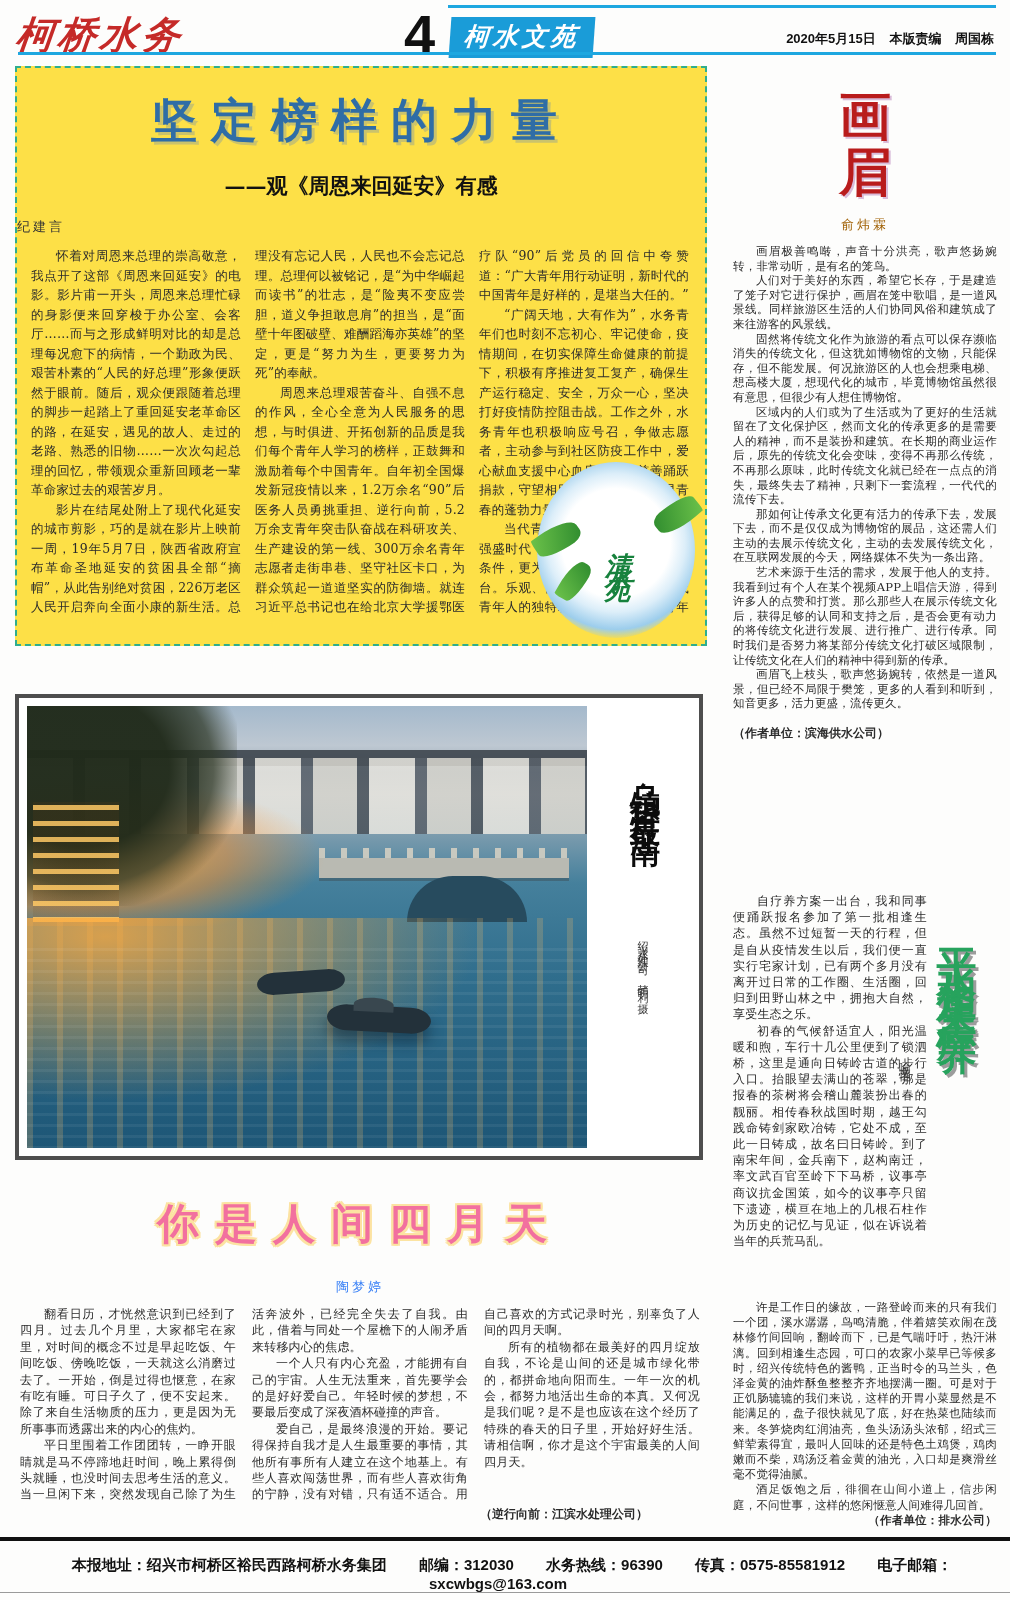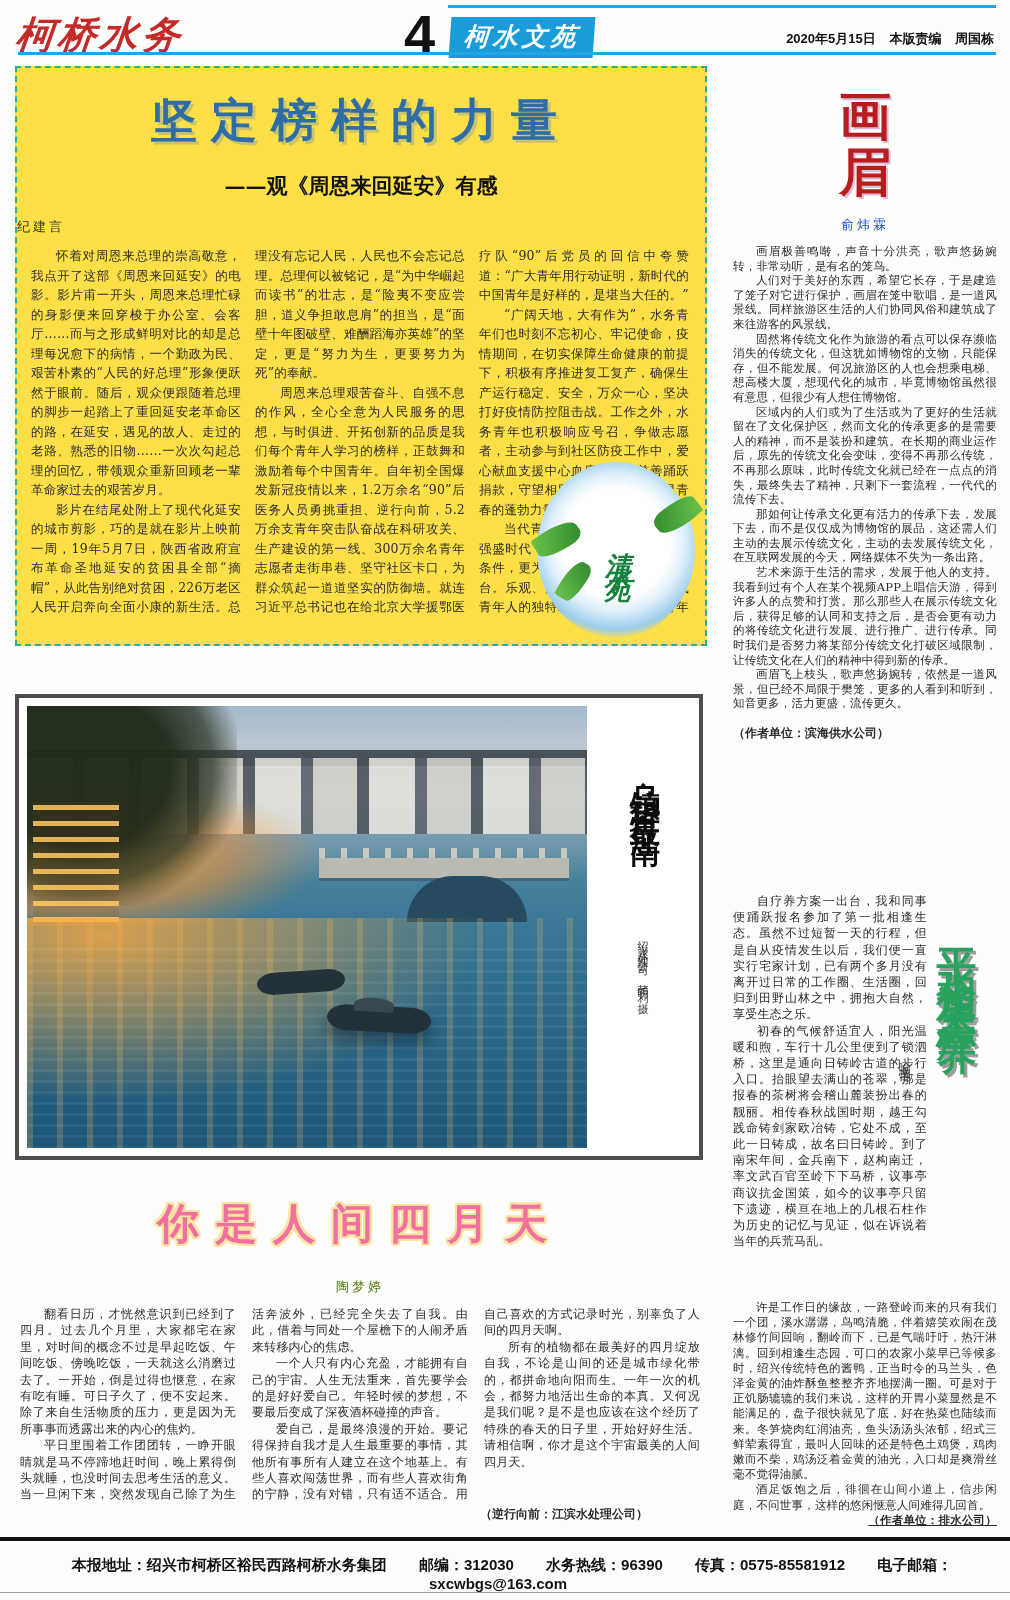--- a/index.html
+++ b/index.html
@@ -71,39 +71,39 @@
   .boat-cover{position:absolute;left:26px;top:-8px;width:40px;height:14px;background:#39474f;border-radius:50% 50% 0 0;}
   .ph-caption{position:absolute;right:10px;top:8px;width:98px;height:442px;background:#fff;}
   .ph-cap-title{position:absolute;right:24px;top:52px;writing-mode:vertical-rl;font-size:30px;font-weight:900;
         color:#0c0c0c;letter-spacing:9px;font-family:"Liberation Sans",sans-serif;}
   .ph-cap-credit{position:absolute;right:40px;bottom:36px;writing-mode:vertical-rl;font-size:11px;color:#333;
         height:180px;letter-spacing:4px;}
   
   .ap-title{position:absolute;left:20px;top:1196px;width:680px;text-align:center;font-size:42px;font-weight:900;
         color:#f2709f;letter-spacing:16px;
         text-shadow:2px 0 0 #fce3a2,-2px 0 0 #fce3a2,0 2px 0 #fce3a2,0 -2px 0 #fce3a2,2px 2px 0 #fce3a2,-2px -2px 0 #fce3a2,2px -2px 0 #fce3a2,-2px 2px 0 #fce3a2;}
-  .ap-author{position:absolute;left:20px;top:1278px;width:680px;text-align:center;font-size:13px;letter-spacing:3px;color:#4d7c0f;}
+  .ap-author{position:absolute;left:20px;top:1278px;width:680px;text-align:center;font-size:13px;letter-spacing:3px;color:#3b82f6;}
   .ap-cols{position:absolute;left:20px;top:1306px;width:680px;height:230px;overflow:hidden;
         column-count:3;column-gap:16px;font-size:12px;line-height:16.4px;letter-spacing:.2px;text-align:justify;}
   .byline-right{margin:14px 0 0;text-align:left;text-indent:0;font-weight:700;font-size:12px;}
   
   .hm{position:absolute;left:733px;top:88px;width:264px;}
   .hm-title{text-align:center;font-size:52px;font-weight:900;color:#b91c1c;letter-spacing:70px;padding-left:70px;
         text-shadow:2px 2px 0 #d9bcd9;line-height:56px;}
-  .hm-author{text-align:center;font-size:13px;letter-spacing:3px;color:#1d4ed8;margin:16px 0 10px;}
+  .hm-author{text-align:center;font-size:13px;letter-spacing:3px;color:#a16207;margin:16px 0 10px;}
   .hm-body{font-size:11.5px;line-height:14.6px;text-align:justify;letter-spacing:.2px;}
   
   .pw-narrow{position:absolute;left:733px;top:893px;width:194px;font-size:12px;line-height:16.2px;
         text-align:justify;letter-spacing:.2px;}
   .pw-author{position:absolute;left:896px;top:1052px;writing-mode:vertical-rl;font-size:12px;color:#333;letter-spacing:4px;}
   .pw-title{position:absolute;left:930px;top:916px;height:380px;writing-mode:vertical-rl;font-size:40px;font-weight:900;
         color:#27a35d;letter-spacing:12px;text-shadow:3px 3px 0 #9c9c9c;font-family:"Liberation Sans",sans-serif;}
   .pw-wide{position:absolute;left:733px;top:1300px;width:264px;font-size:11.5px;line-height:15.2px;
         text-align:justify;letter-spacing:.2px;}
-  .unit-inline{float:right;font-weight:700;text-decoration:underline;}
+  .unit-inline{float:right;font-weight:700;}
   
   .f-thick{position:absolute;left:0;top:1537px;width:1010px;height:4px;background:#111;}
   .f-row{position:absolute;left:0;top:1556px;width:1010px;text-align:center;font-size:15px;font-weight:700;
         color:#111;font-family:"Liberation Sans",sans-serif;}
   .f-row span{margin:0 14px;}
   .f-thin{position:absolute;left:0;top:1592px;width:1010px;height:1px;background:#9a9a9a;}
 </style>
 </head>
 <body>
 

